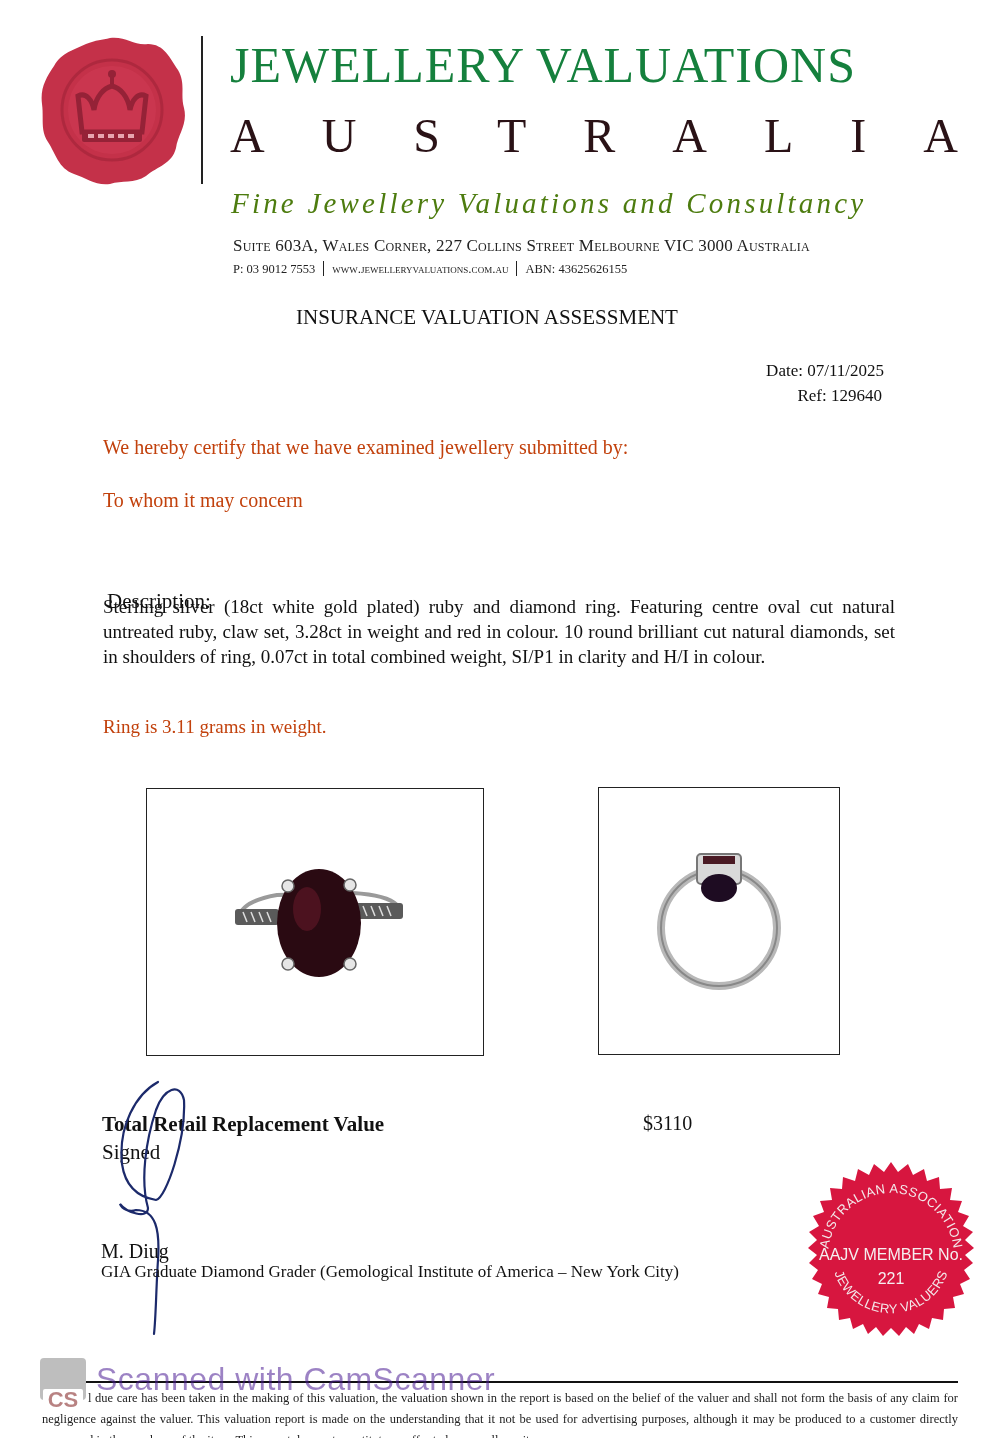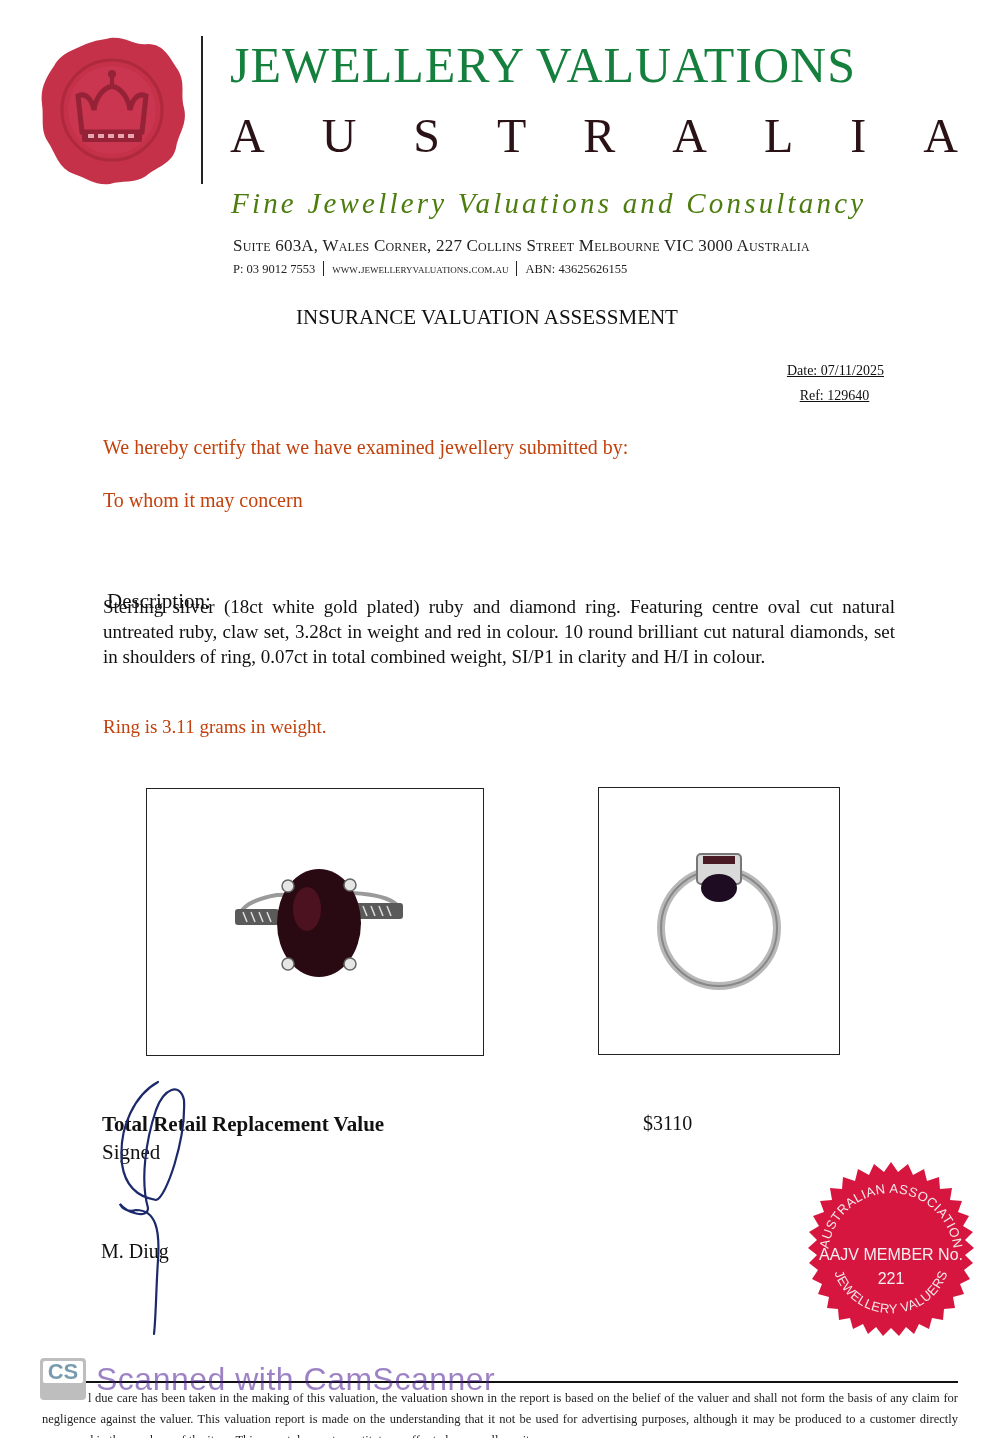--- a/index.html
+++ b/index.html
@@ -11,21 +11,21 @@
     .header-rule { left: 201px; top: 36px; width: 2px; height: 148px; background: #222; }
     .brand-title { left: 230px; top: 40px; font-family: "Liberation Serif", serif; font-size: 50px; letter-spacing: 1px; color: #15803d; white-space: nowrap; line-height: 1; }
     .brand-country { left: 230px; top: 112px; width: 728px; display: flex; justify-content: space-between; font-size: 48px; color: #2a1216; line-height: 1; }
     .brand-tagline { left: 231px; top: 187px; font-style: italic; font-size: 29px; letter-spacing: 3.2px; color: #4d7c0f; white-space: nowrap; }
     .addr-line { left: 233px; top: 236px; font-size: 17px; font-variant: small-caps; letter-spacing: 0.2px; color: #222; white-space: nowrap; }
     .contact-line { left: 233px; top: 261px; font-size: 12.5px; color: #222; white-space: nowrap; }
     .contact-line .sep { display: inline-block; width: 1px; height: 15px; background: #222; margin: 0 8px; vertical-align: -3px; }
     .contact-line .sc { font-variant: small-caps; font-size: 13px; }
 
     .doc-title { left: 296px; top: 305px; font-size: 21px; color: #111; white-space: nowrap; }
-    .meta { right: 116px; top: 358px; text-align: center; font-size: 14px; line-height: 25px; text-decoration: underline; }
+    .meta { right: 116px; top: 358px; text-align: right; font-size: 17px; line-height: 25px; }
     .meta .ref { padding-right: 2px; }
 
     .p { left: 103px; font-size: 20px; color: #c2410c; white-space: nowrap; }
     .intro { top: 436px; }
     .recipient { top: 489px; }
     .desc-heading { left: 107px; top: 542px; font-size: 21px; margin-top: 47px; }
     .desc-text { left: 103px; top: 594px; width: 792px; font-size: 19px; line-height: 25px; text-align: justify; }
     .weight { top: 716px; font-size: 19px; }
 
     
@@ -42,21 +42,21 @@
     .signature { left: 96px; top: 1080px; width: 110px; height: 256px; }
 
     .member-seal { left: 798px; top: 1160px; width: 186px; height: 186px; }
 
     
     .footer-rule { left: 86px; top: 1381px; width: 872px; height: 1.5px; background: #111; }
     .footer-text { left: 42px; top: 1388px; width: 916px; font-size: 12.5px; line-height: 21px; color: #222; text-align: justify; }
     .footer-text .indent { display: inline-block; width: 46px; }
     .watermark { left: 40px; top: 1358px; display: flex; align-items: center; gap: 10px; opacity: 0.55; }
     .cs-logo { width: 46px; height: 42px; background: #8a8a8a; border-radius: 4px; color: #fff; font-family: "Liberation Sans", sans-serif; font-weight: bold; font-size: 22px; display: flex; align-items: flex-start; justify-content: center; padding-top: 0px; box-sizing: border-box; border: 3px solid #8a8a8a; }
-    .cs-logo span { background: #fff; color: #0c4a6e; width: 100%; text-align: center; line-height: 22px; border-radius: 2px; }
+    .cs-logo span { background: #fff; color: #7f1d1d; width: 100%; text-align: center; line-height: 22px; border-radius: 2px; margin-top: 28px; }
     .wm-text { font-family: "Liberation Sans", sans-serif; font-size: 32px; color: #4c1d95; white-space: nowrap; letter-spacing: 0.5px; }
   </style>
 </head>
 <body>
 
 <svg class="abs wax-seal" viewBox="0 0 148 152">
   <path d="M72 4 C88 2 96 12 110 10 C126 10 132 24 140 36 C148 50 142 60 146 74 C150 90 140 100 138 114 C134 130 120 132 108 142 C96 150 84 146 72 150 C58 152 48 144 36 140 C20 134 18 120 10 108 C2 96 6 84 4 70 C2 54 8 44 16 32 C24 18 36 16 48 10 C58 6 64 6 72 4 Z" fill="#c43149"></path>
   <circle cx="74" cy="76" r="50" fill="none" stroke="#a5253b" stroke-width="3" opacity="0.7"></circle>
   <circle cx="74" cy="76" r="44" fill="#cf3a53" opacity="0.6"></circle>
   <g fill="#8c1f33" opacity="0.85">
@@ -150,20 +150,21 @@
 <div class="abs total-label">Total Retail Replacement Value</div>
 <div class="abs total-value">$3110</div>
 <div class="abs signed-label">Signed</div>
 
 <svg class="abs signature" viewBox="0 0 110 256">
   <path d="M62 2 C40 14 22 46 26 84 C30 112 48 118 60 120 C70 118 90 60 88 20 C84 2 68 8 60 30 C50 60 44 100 52 128 C52 140 30 132 24 124 C26 130 34 132 40 130 C60 130 64 150 62 180 C60 210 60 236 58 254" fill="none" stroke="#1c2a6b" stroke-width="2.2" stroke-linecap="round"></path>
 </svg>
 
 <div class="abs signer-name">M. Diug</div>
 <div class="abs signer-cred">
+  <div>GIA Graduate Diamond Grader (Gemological Institute of America – New York City)</div>
 </div>
 
 <svg class="abs member-seal" viewBox="0 0 186 186">
   <defs>
     <path id="arcTop" d="M30 96 A63 63 0 0 1 156 96"></path>
     <path id="arcBot" d="M36 112 A60 60 0 0 0 150 112"></path>
   </defs>
   <polygon fill="#d7163f" points="93,2 100,12 110,4 115,15 126,9 129,21 141,17 142,29 154,28 152,40 164,41 160,52 171,56 165,66 175,72 167,80 176,88 167,95 175,103 166,110 172,119 162,124 166,134 155,137 157,148 146,149 145,160 134,158 131,169 121,164 116,174 108,167 101,176 93,168 85,176 78,167 70,174 65,164 55,169 52,158 41,160 40,149 29,148 31,137 20,134 24,124 14,119 20,110 11,103 19,95 10,88 19,80 11,72 21,66 15,56 26,52 22,41 34,40 32,28 44,29 45,17 57,21 60,9 71,15 76,4 86,12"></polygon>
   <text font-family="Liberation Sans, sans-serif" font-size="13" fill="#f3e8ea" letter-spacing="0.5">
     <textPath href="#arcTop" startOffset="50%" text-anchor="middle">AUSTRALIAN ASSOCIATION</textPath>

